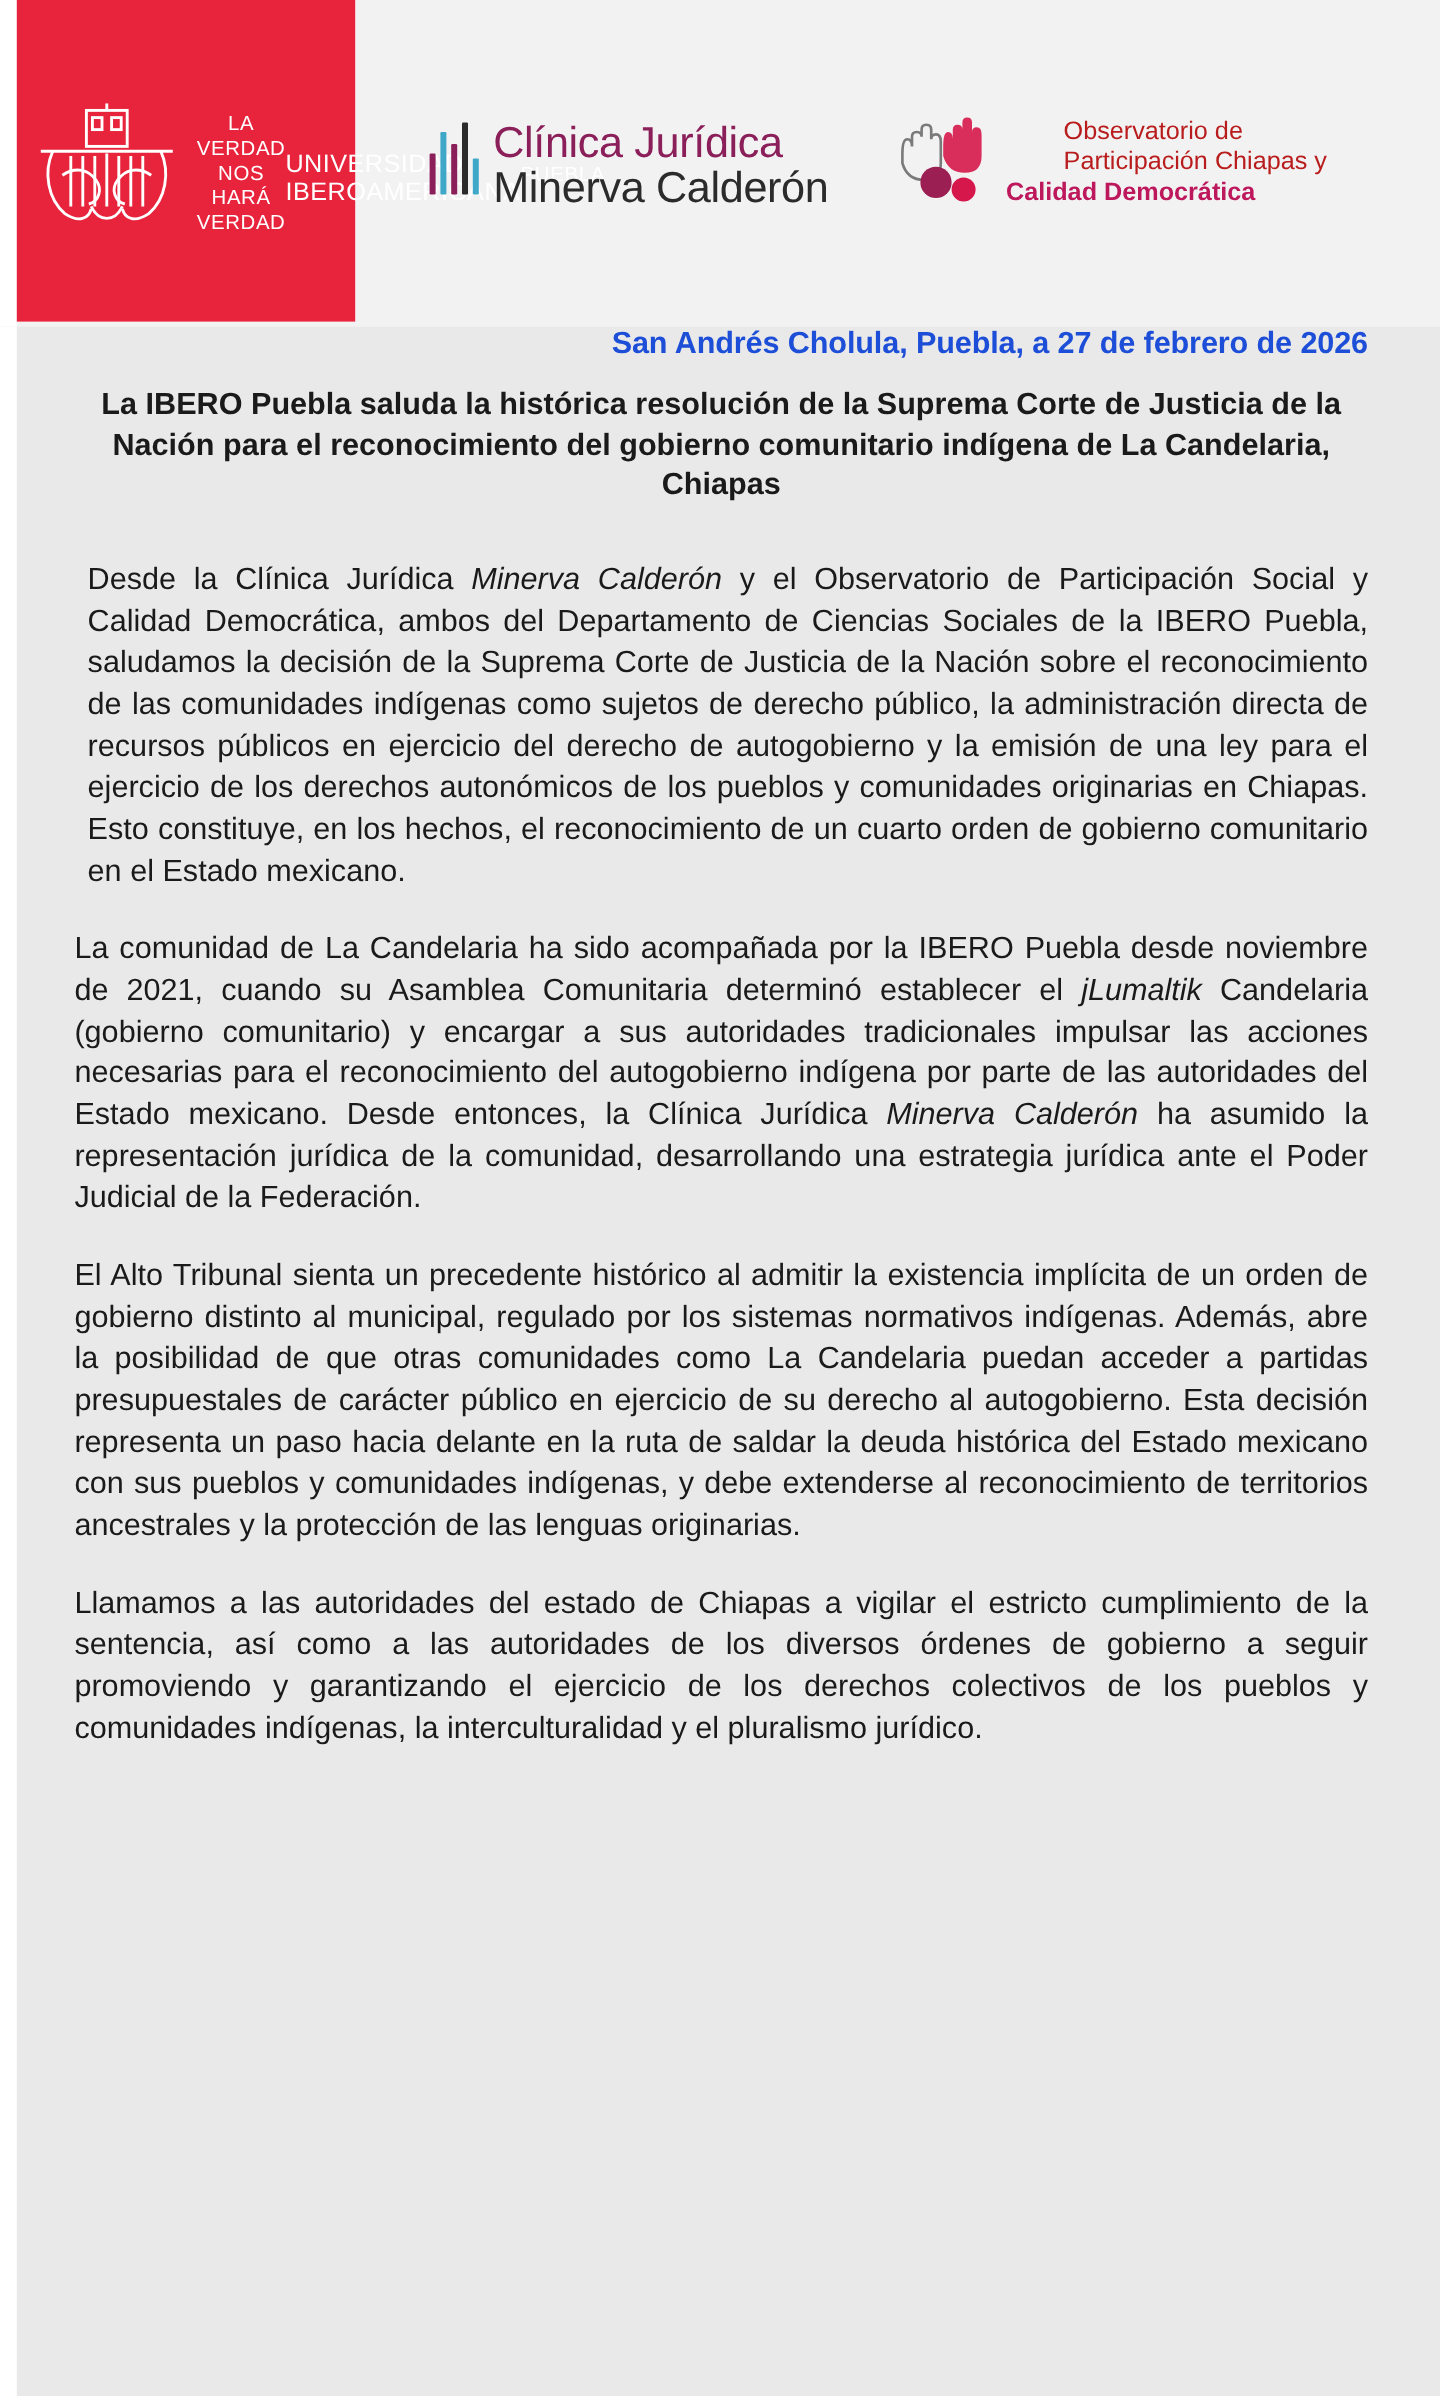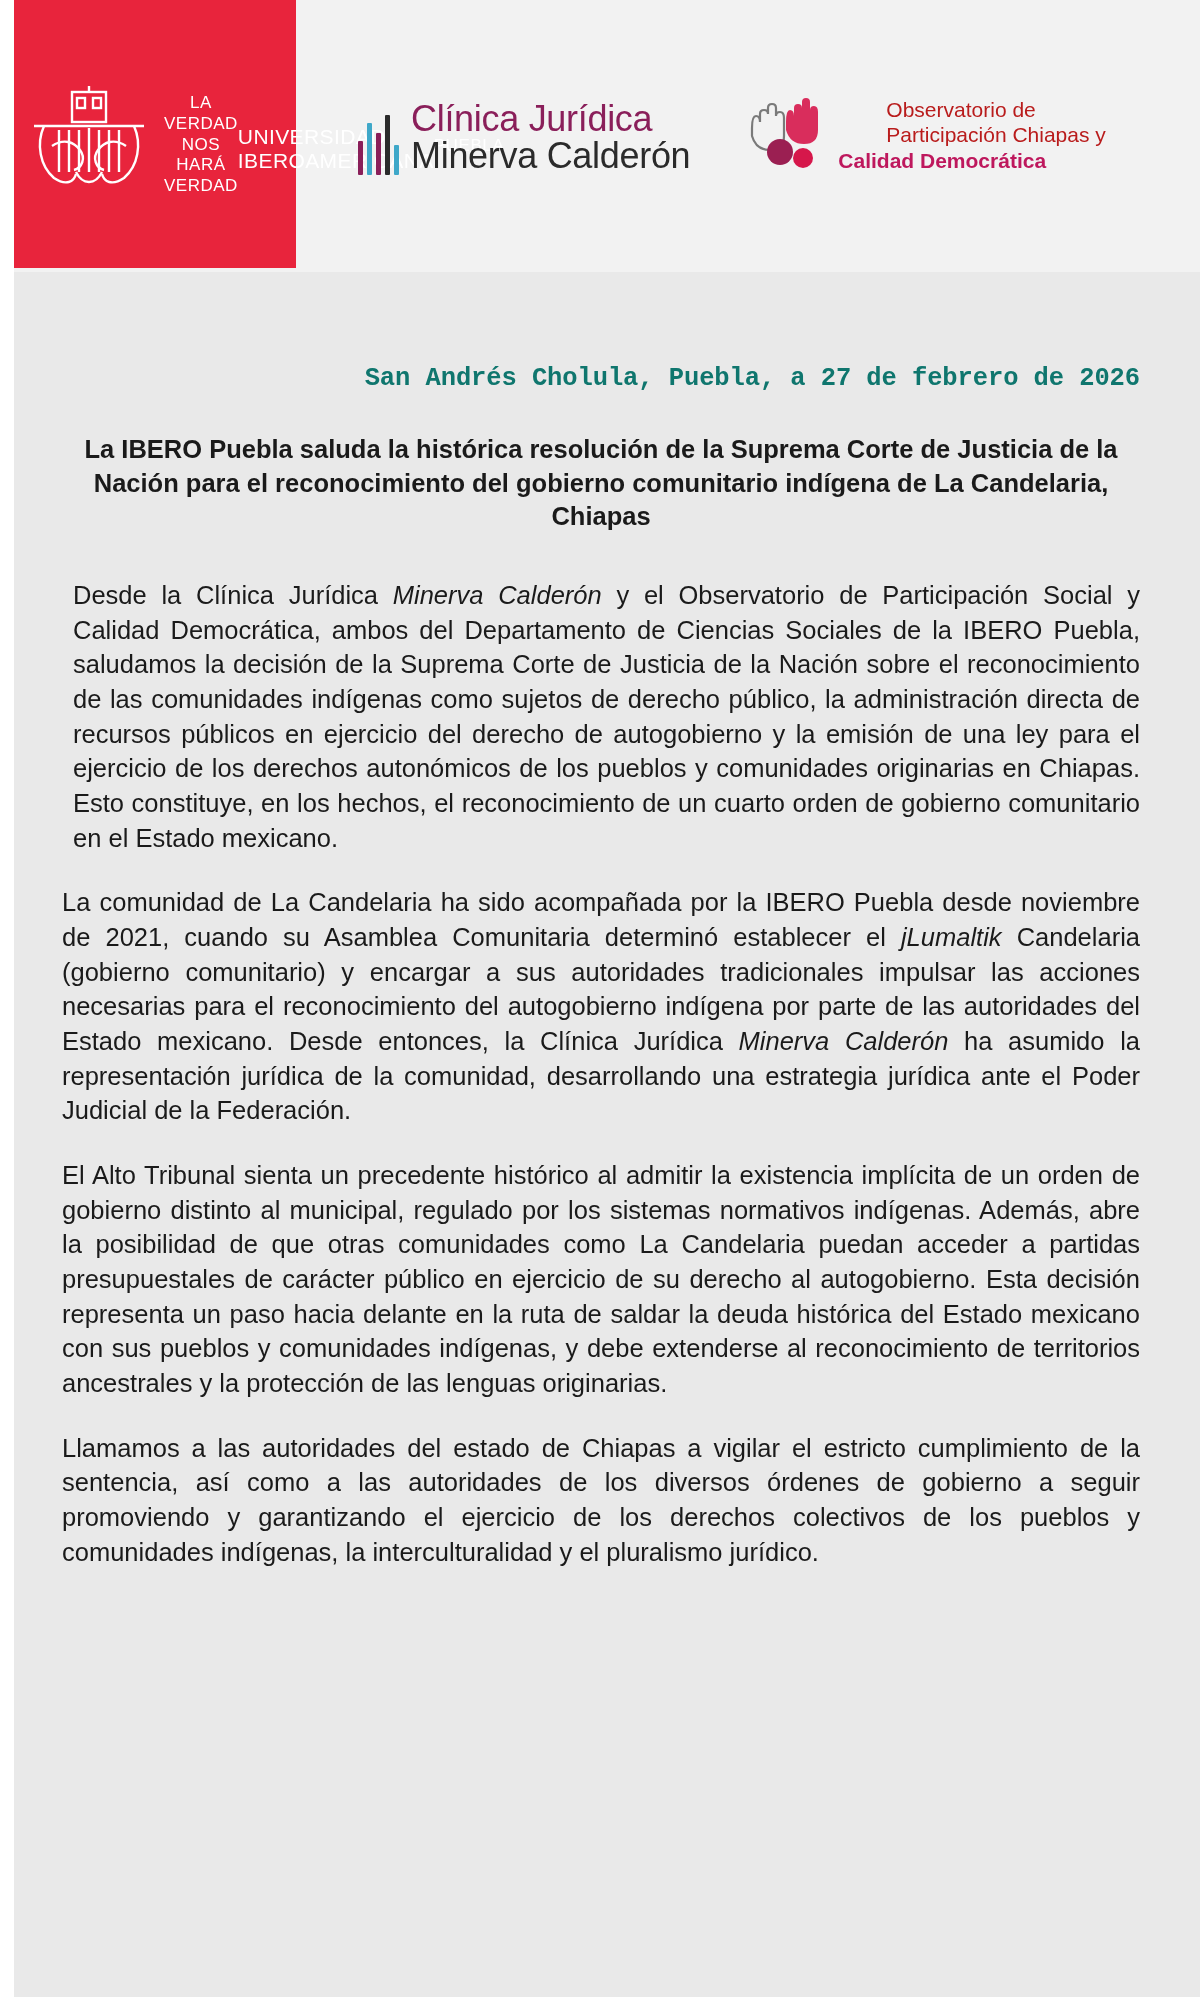--- a/index.html
+++ b/index.html
@@ -82,21 +82,21 @@
   .ibero-campus {
     font-size: 17px;
     text-align: center;
     letter-spacing: 0.6px;
     margin-top: 2px;
   }
 
   
   .clinica-logo {
     display: flex;
-    align-items: flex-end;
+    align-items: flex-start;
     margin-left: 62px;
     margin-top: 100px;
   }
   .clinica-bars {
     display: flex;
     align-items: flex-end;
     height: 62px;
     gap: 4px;
     margin-right: 12px;
   }
@@ -165,33 +165,31 @@
     position: absolute;
     left: 62px;
     top: 0;
     width: 1078px;
   }
 
   .dateline {
     text-align: right;
     font-weight: bold;
     font-size: 25.5px;
-    color: #0f766e;
-    margin-top: 92px;
+    color: #1d4ed8;
     letter-spacing: -0.1px;
-    font-family: Liberation Mono, monospace;
   }
 
   .title {
     text-align: center;
     font-weight: bold;
     font-size: 25.5px;
     color: #1a1a1a;
     line-height: 1.32;
-    margin-top: 40px;
+    margin-top: 20px;
     padding: 0 6px;
   }
 
   p.para {
     font-size: 25.5px;
     color: #1a1a1a;
     line-height: 1.36;
     text-align: justify;
     margin: 30px 0 0 0;
     hyphens: auto;

